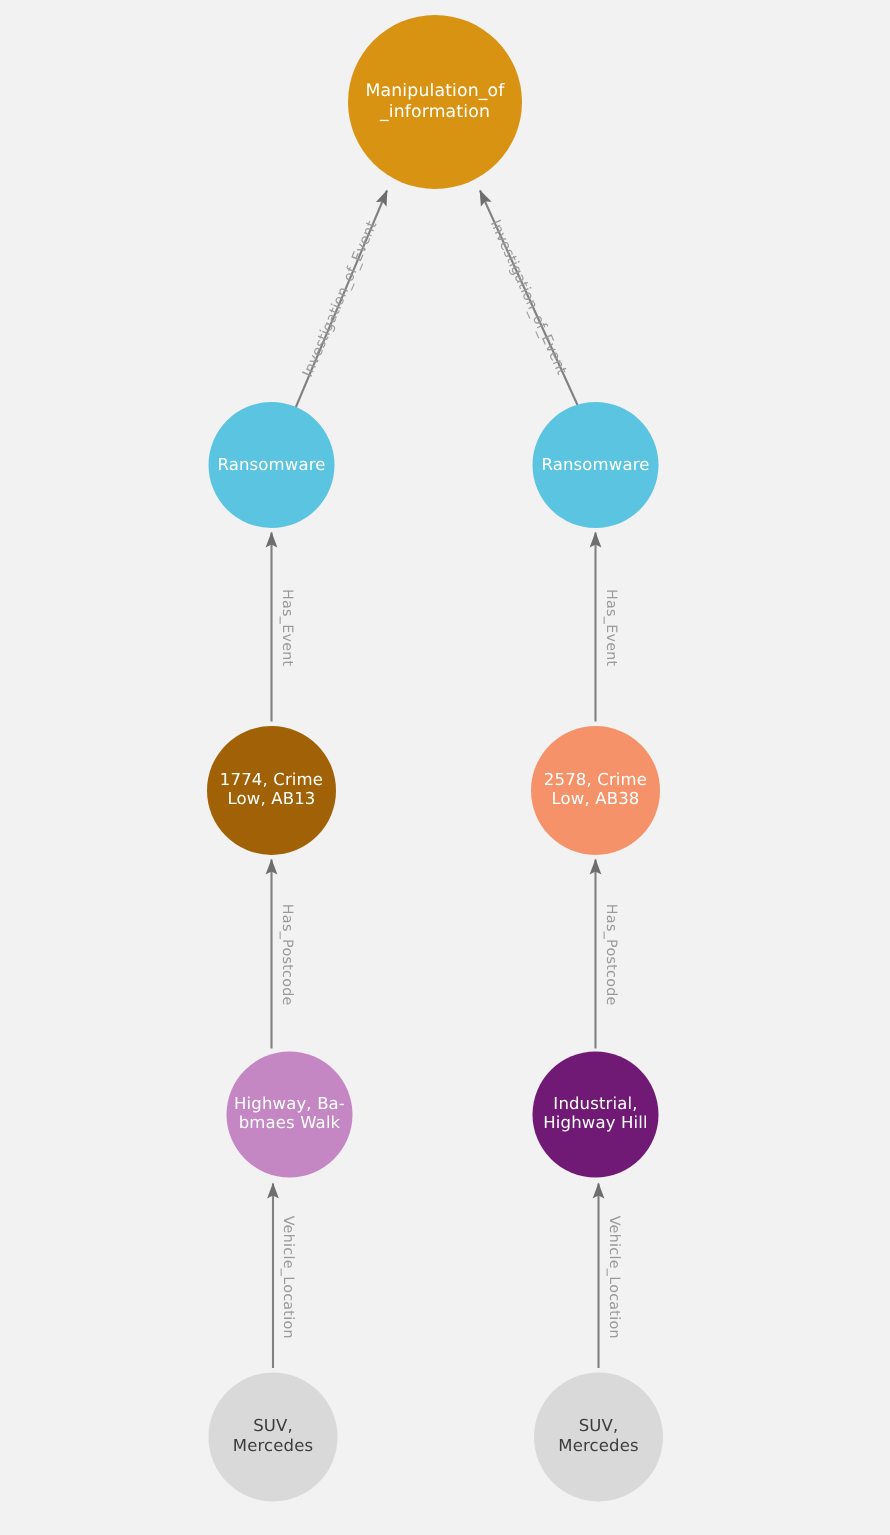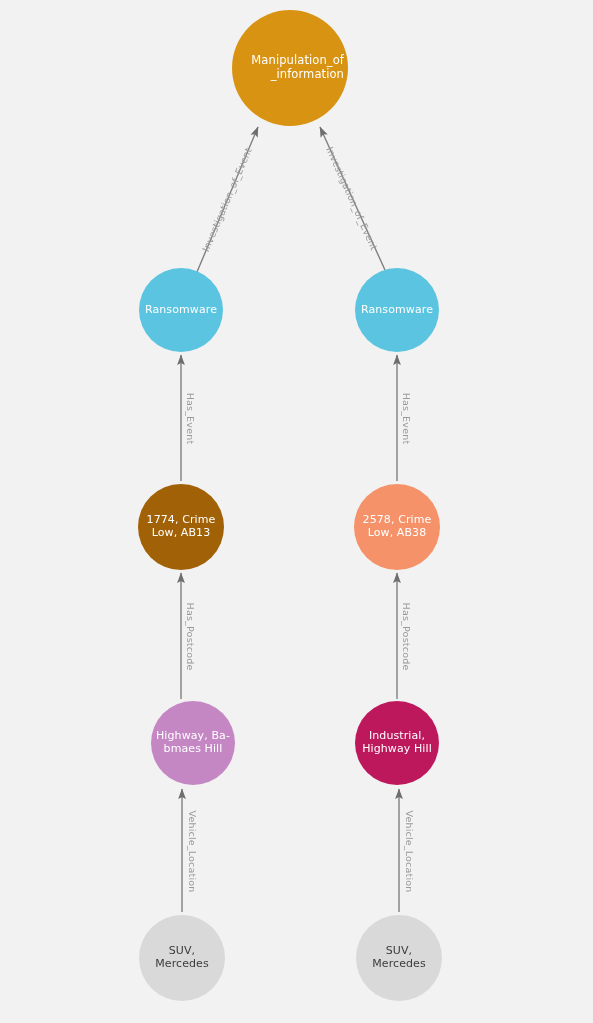--- a/index.html
+++ b/index.html
@@ -84,39 +84,39 @@
       <div class="edge-label" style="color: rgb(154, 154, 154); left: 171px; top: 193.5px; transform: rotate(-67deg);">Investigation_of_Event</div>
       <div class="edge-label" style="color: rgb(154, 154, 154); left: 296px; top: 192.5px; transform: rotate(66deg);">Investigation_of_Event</div>
       <div class="edge-label" style="color: rgb(154, 154, 154); left: 165px; top: 412.5px; transform: rotate(90deg);">Has_Event</div>
       <div class="edge-label" style="color: rgb(154, 154, 154); left: 381px; top: 412.5px; transform: rotate(90deg);">Has_Event</div>
       <div class="edge-label" style="color: rgb(154, 154, 154); left: 157px; top: 630.5px; transform: rotate(90deg);">Has_Postcode</div>
       <div class="edge-label" style="color: rgb(154, 154, 154); left: 373px; top: 630.5px; transform: rotate(90deg);">Has_Postcode</div>
       <div class="edge-label" style="color: rgb(154, 154, 154); left: 151px; top: 845.5px; transform: rotate(90deg);">Vehicle_Location</div>
       <div class="edge-label" style="color: rgb(154, 154, 154); left: 368px; top: 845.5px; transform: rotate(90deg);">Vehicle_Location</div>
     </div>
   <div id="nodes">
-      <div class="node" style="left: 232px; top: 10px; width: 116px; height: 116px; background: rgb(217, 147, 19); color: rgb(255, 255, 255); font-size: 11.5px; text-align: right;">
+      <div class="node" style="left: 232px; top: 10px; width: 116px; height: 116px; background: rgb(217, 147, 19); color: rgb(255, 255, 255); font-size: 11.5px;">
         <span class="node-label">Manipulation_of<br><span>_information</span></span>
       </div>
       <div class="node" style="left: 139px; top: 268px; width: 84px; height: 84px; background: rgb(91, 196, 224); color: rgb(255, 255, 255); font-size: 11px;">
         <span class="node-label">Ransomware</span>
       </div>
       <div class="node" style="left: 355px; top: 268px; width: 84px; height: 84px; background: rgb(91, 196, 224); color: rgb(255, 255, 255); font-size: 11px;">
         <span class="node-label">Ransomware</span>
       </div>
       <div class="node" style="left: 138px; top: 484px; width: 86px; height: 86px; background: #a16207; color: rgb(255, 255, 255); font-size: 11px;">
         <span class="node-label">1774, Crime<br><span>Low, AB13</span></span>
       </div>
       <div class="node" style="left: 354px; top: 484px; width: 86px; height: 86px; background: rgb(245, 146, 106); color: rgb(255, 255, 255); font-size: 11px; justify-content: center;">
         <span class="node-label">2578, Crime<br><span>Low, AB38</span></span>
       </div>
       <div class="node" style="left: 139px; top: 701px; width: 84px; height: 84px; background: rgb(196, 135, 196); color: rgb(255, 255, 255); font-size: 11px; margin-left: 12px;">
-        <span class="node-label">Highway, Ba-<br><span>bmaes Hill</span></span>
+        <span class="node-label">Highway, Ba-<br><span>bmaes Walk</span></span>
       </div>
-      <div class="node" style="left: 355px; top: 701px; width: 84px; height: 84px; background: #be185d; color: rgb(255, 255, 255); font-size: 11px;">
+      <div class="node" style="left: 355px; top: 701px; width: 84px; height: 84px; background: #701a75; color: rgb(255, 255, 255); font-size: 11px;">
         <span class="node-label">Industrial,<br><span>Highway Hill</span></span>
       </div>
       <div class="node" style="left: 139px; top: 915px; width: 86px; height: 86px; background: rgb(217, 217, 217); color: rgb(60, 60, 60); font-size: 11px;">
         <span class="node-label">SUV,<br><span>Mercedes</span></span>
       </div>
       <div class="node" style="left: 356px; top: 915px; width: 86px; height: 86px; background: rgb(217, 217, 217); color: rgb(60, 60, 60); font-size: 11px;">
         <span class="node-label">SUV,<br><span>Mercedes</span></span>
       </div>
     </div>
 

